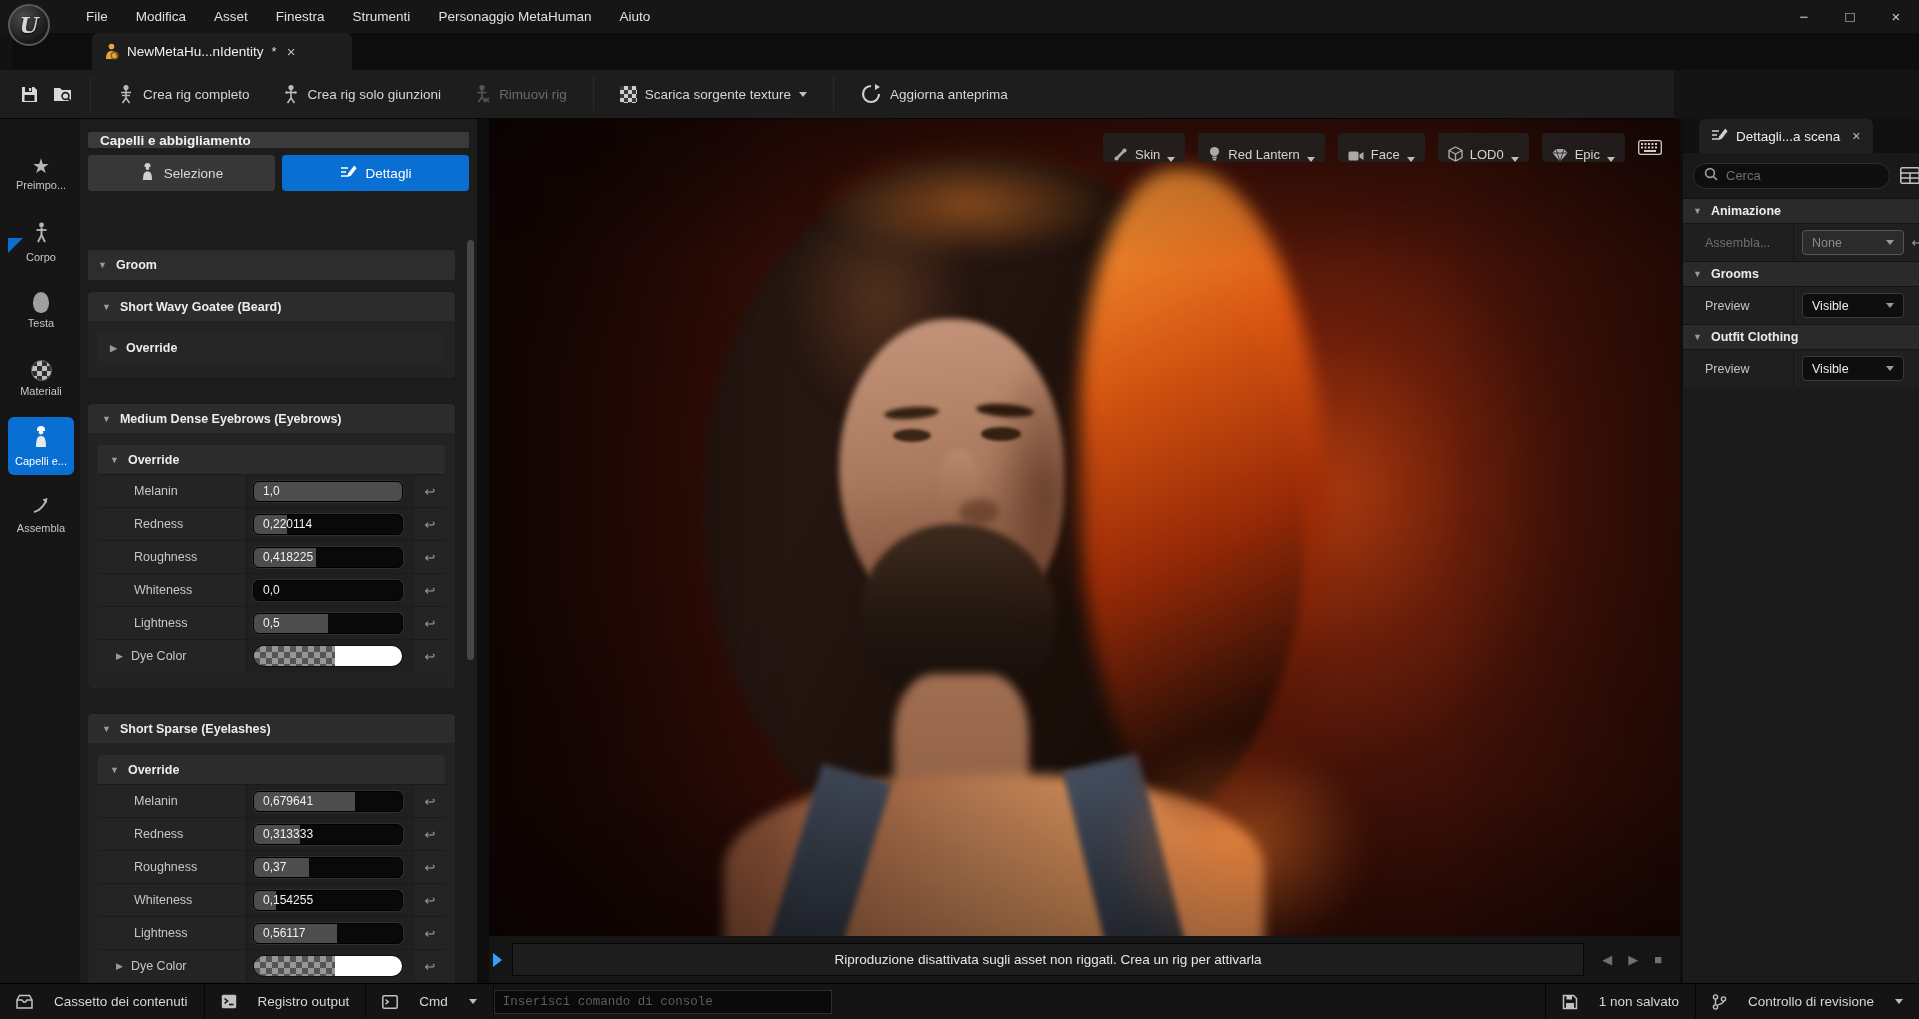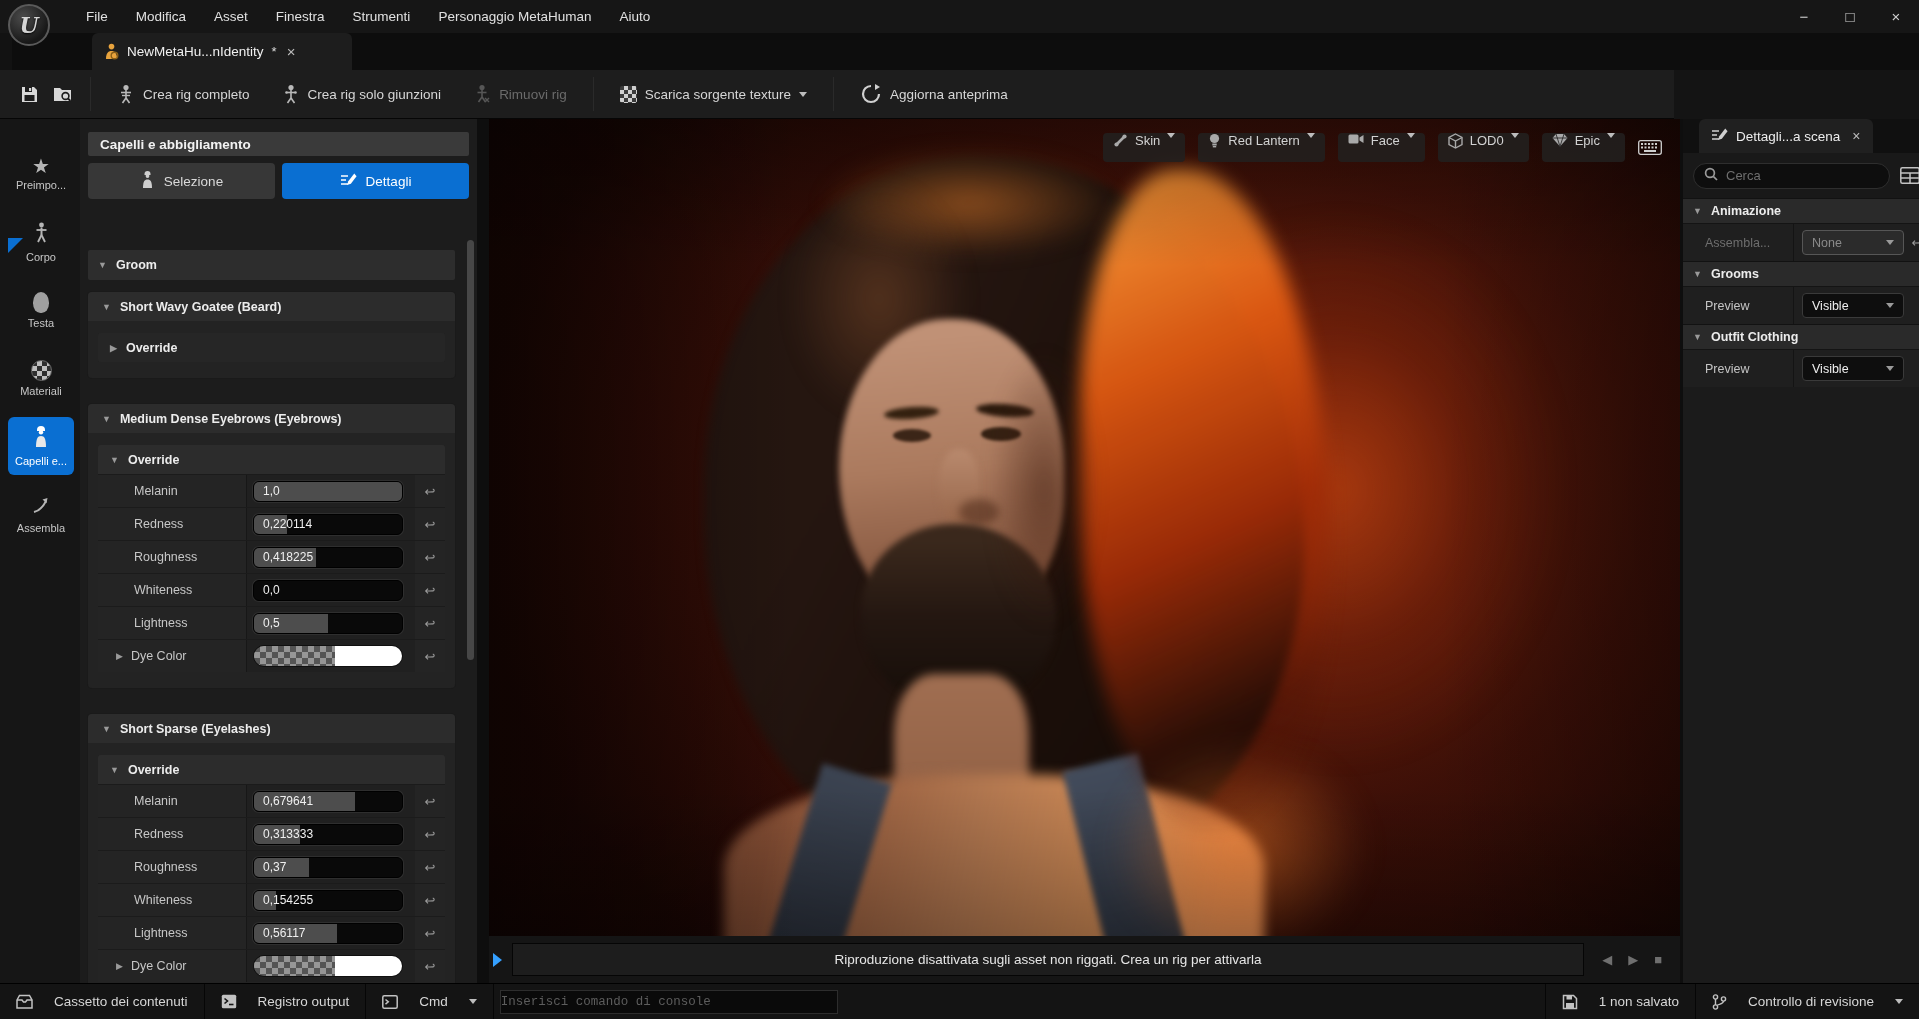--- a/index.html
+++ b/index.html
@@ -56,21 +56,21 @@
   .star-glyph { font-size:20px; line-height:18px; color:#b5b5b5; }
   .head-shape { width:16px; height:21px; border-radius:50% 50% 46% 46%; background:#9f9f9f; }
   .mat-sphere { width:21px; height:21px; border-radius:50%; overflow:hidden; border:1px solid #6b6b6b;
       background-image:linear-gradient(45deg,#bdbdbd 25%,transparent 25%,transparent 75%,#bdbdbd 75%),
                        linear-gradient(45deg,#bdbdbd 25%,#2e2e2e 25%,#2e2e2e 75%,#bdbdbd 75%);
       background-size:10px 10px; background-position:0 0,5px 5px; }
 
   
   .leftpanel { width:397px; height:100%; background:#1c1c1c; flex:none; position:relative; }
   .lp-splitter { width:12px; height:100%; background:#0e0e0e; flex:none; }
-  .lp-header { height:16px; margin:13px 8px 0 8px; background:#3a3a3a; display:flex; align-items:center; padding:12px 12px; border-radius:2px; }
+  .lp-header { height:16px; margin:13px 8px 0 8px; background:#3a3a3a; display:flex; align-items:center; padding:4px 12px; border-radius:2px; }
   .lp-header .t { font-weight:bold; color:#f2f2f2; font-size:13.5px; }
   .lp-tabs { display:flex; gap:7px; margin:7px 8px 5px 8px;border-radius:14px; }
   .lp-tab { flex:1; height:36px; border-radius:4px; display:flex; align-items:center; justify-content:center; gap:9px; background:#373737; color:#dadada; font-size:13.5px; }
   .lp-tab.active { background:#0a6fd2; color:#fff; }
   .scrollarea { position:absolute; left:0; top:119px; bottom:0; width:381px; overflow:hidden; padding:0 6px 0 8px; }
   .groom-bar { height:30px; background:#2d2d2d; border-radius:2px; display:flex; align-items:center; gap:9px; padding:0 10px; font-weight:bold; color:#ededed; font-size:12.5px; margin-bottom:12px; }
   .tri { color:#9a9a9a; font-size:9px; }
   .card { background:#232323; border-radius:4px; margin-bottom:26px; padding:0 0 16px 0; box-shadow:0 0 0 1px #1a1a1a; }
   .card-h { height:29px; background:#2c2c2c; border-radius:4px 4px 0 0; display:flex; align-items:center; gap:9px; padding:0 14px; font-weight:bold; color:#ececec; font-size:12.5px; }
   .ovr-box { margin:12px 10px 0 10px; background:#262626; border-radius:3px; }
@@ -126,21 +126,21 @@
   .mouth { left:435px; top:445px; width:65px; height:12px; border-radius:50%; background:#6e4433; filter:blur(2px); }
   .neck { left:405px; top:555px; width:135px; height:200px; background:linear-gradient(#a06e51, #8a5a3f); filter:blur(5px); border-radius:30%; }
   .chest { left:235px; top:655px; width:540px; height:210px; border-radius:45% 45% 0 0;
       background:linear-gradient(100deg, #8a5136 10%, #b0764f 45%, #cf8a55 70%, #e89258 90%); filter:blur(6px); }
   .strap-l { left:300px; top:650px; width:72px; height:220px; background:linear-gradient(#3c4452,#272c36); transform:rotate(17deg); filter:blur(3px); }
   .strap-r { left:600px; top:640px; width:78px; height:230px; background:linear-gradient(#434c5c,#2a303b); transform:rotate(-14deg); filter:blur(3px); }
   .shoulder-glow { left:620px; top:620px; width:260px; height:220px; border-radius:50%;
       background:radial-gradient(closest-side, rgba(255,130,45,0.55), transparent); filter:blur(14px); }
 
   .vp-toolbar { position:absolute; top:14px; right:18px; display:flex; align-items:center; gap:13px; z-index:5; }
-  .vp-dd { display:flex; align-items:flex-start; gap:7px; background:rgba(34,32,31,0.88); border-radius:4px; height:29px; padding:0 10px; color:#d2d2d2; font-size:13px; }
+  .vp-dd { display:flex; align-items:flex-end; gap:7px; background:rgba(34,32,31,0.88); border-radius:4px; height:29px; padding:0 10px; color:#d2d2d2; font-size:13px; }
   .vp-dd .ico { display:flex; color:#a9a9a9; }
   .vp-kbd { color:#cfcfcf; display:flex; }
 
   .vp-bottom { position:absolute; left:0; bottom:0; width:100%; height:47px; background:#151515; display:flex; align-items:center; padding:0 10px 0 4px; gap:10px; }
   .playhead { width:0; height:0; border-left:9px solid #35a0ff; border-top:7px solid transparent; border-bottom:7px solid transparent; flex:none; }
   .vp-msgbar { flex:1; height:33px; background:#1d1d1d; border:1px solid #050505; display:flex; align-items:center; justify-content:center; color:#e6e6e6; font-size:13.5px; }
   .transport { display:flex; align-items:center; gap:16px; color:#6f6f6f; font-size:13px; padding:0 8px; }
 
   
   .rp-splitter { width:3px; height:100%; background:#0e0e0e; flex:none; }
@@ -161,21 +161,21 @@
   .dd-pill { width:102px; height:25px; border-radius:4px; display:flex; align-items:center; justify-content:space-between; padding:0 9px; font-size:12.5px; }
   .dd-pill.dim { background:#2b2b2b; border:1px solid #565656; color:#8a8a8a; }
   .dd-pill.dark { background:#0e0e0e; border:1px solid #3a3a3a; color:#efefef; }
   .dd-pill .chev { border-top-color:#9a9a9a; }
   .rp-reset { width:26px; text-align:center; color:#9a9a9a; font-size:13px; flex:none; }
 
   
   .statusbar { position:absolute; left:0; bottom:0; width:100%; height:36px; background:#141414; border-top:1px solid #000; display:flex; align-items:center; font-size:13.5px; }
   .sb-item { display:flex; align-items:center; gap:21px; padding:0 16px; height:100%; border-right:1px solid #060606; color:#d6d6d6; }
   .sb-item .ico { display:flex; color:#c2c2c2; }
-  .sb-console { margin-left:6px; width:338px; height:24px; background:#0a0a0a; border:1px solid #2d2d2d; display:flex; align-items:center; padding:0 0; }
+  .sb-console { margin-left:0; width:338px; height:24px; background:#0a0a0a; border:1px solid #2d2d2d; display:flex; align-items:center; padding:0 8px; }
   .sb-console input { background:transparent; border:none; outline:none; width:100%; color:#7e7e7e; font-size:12.5px; font-family:"Liberation Mono", monospace; }
   .sb-console input::placeholder { color:#5d5d5d; }
   .sb-spacer { flex:1; }
   .sb-right { border-left:1px solid #060606; border-right:none; }
 </style>
 </head>
 <body>
 
 <div class="app">
 

